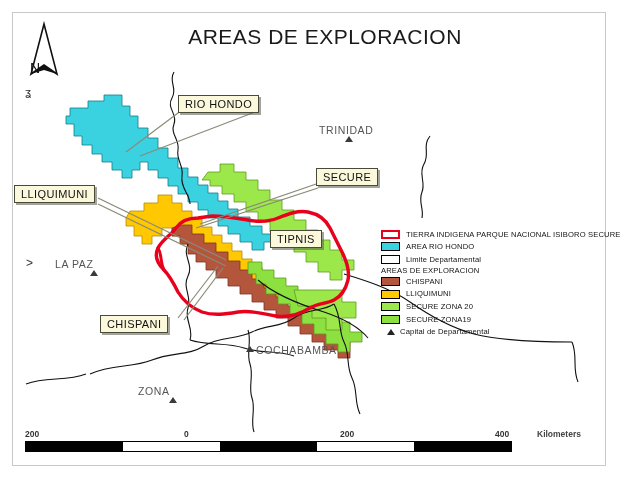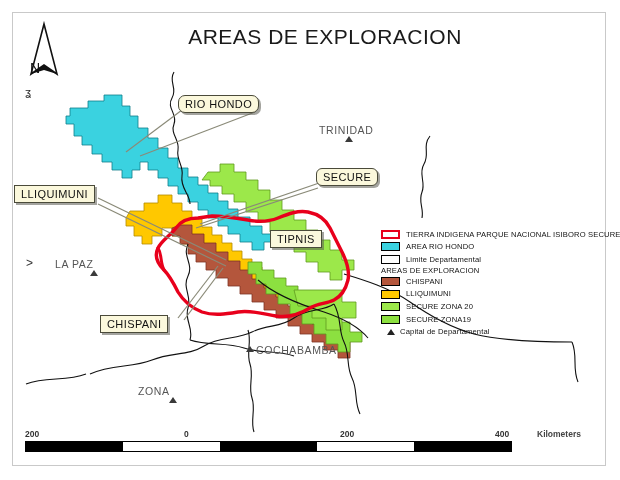--- a/index.html
+++ b/index.html
@@ -23,23 +23,23 @@
   #tick-mark{position:absolute;left:25px;top:86px;font-size:11px;color:#222;}
 
   
   #map-svg{position:absolute;left:12px;top:12px;}
 
   
   .callout{position:absolute;background:#fbf8dc;border:1px solid #4a4a3a;
            box-shadow:2px 2px 0 rgba(90,90,80,.55);
            font-size:11px;color:#111;padding:2px 6px 2px 6px;white-space:nowrap;
            letter-spacing:.4px;}
-  #label-rio-hondo{left:178px;top:95px;border-radius:7px;}
+  #label-rio-hondo{left:178px;top:95px;}
   #label-lliquimuni{left:14px;top:185px;}
-  #label-secure{left:316px;top:168px;border-radius:6px;}
+  #label-secure{left:316px;top:168px;}
   #label-tipnis{left:270px;top:230px;}
   #label-chispani{left:100px;top:315px;}
 
   
   .city{position:absolute;font-size:10.5px;color:#555;letter-spacing:.6px;
         white-space:nowrap;}
   .city-tri{position:absolute;width:0;height:0;border-left:4px solid transparent;
             border-right:4px solid transparent;border-bottom:6px solid #3a3a3a;}
   #city-trinidad{left:319px;top:124px;}
   #tri-trinidad{left:345px;top:136px;}

